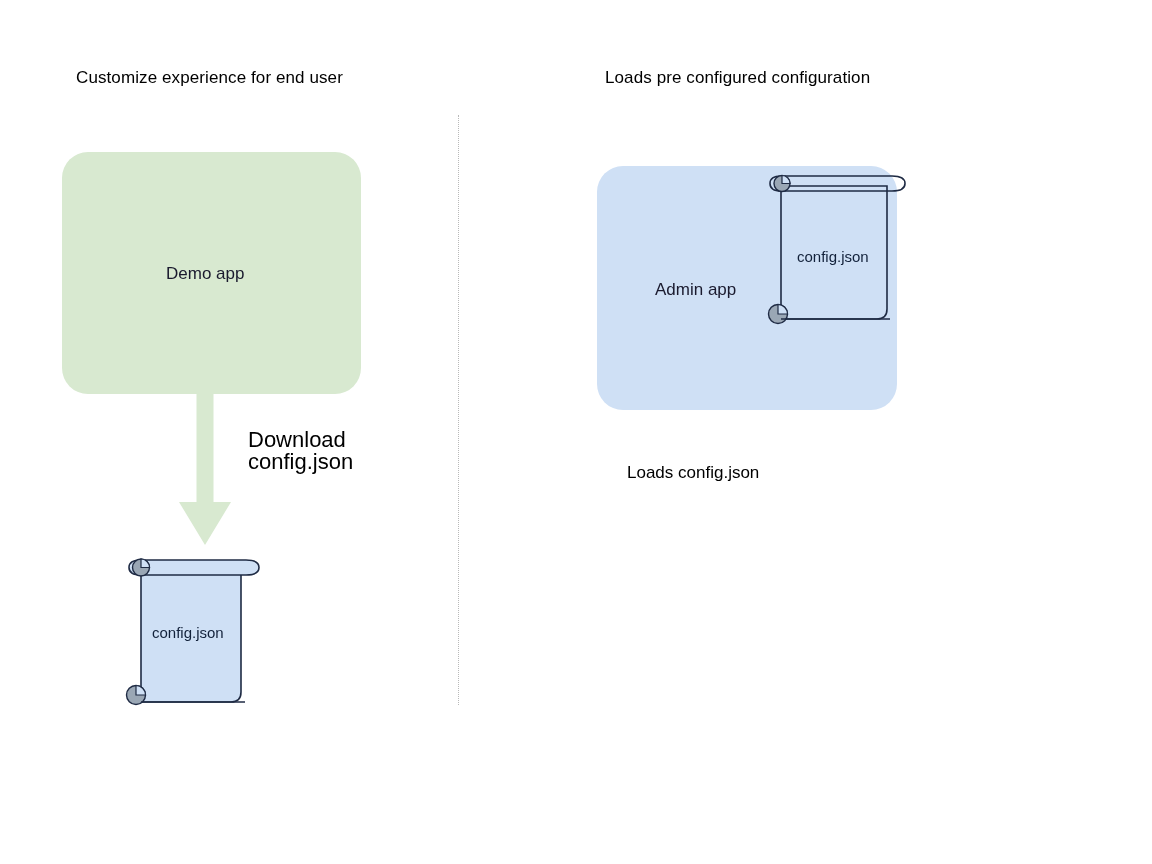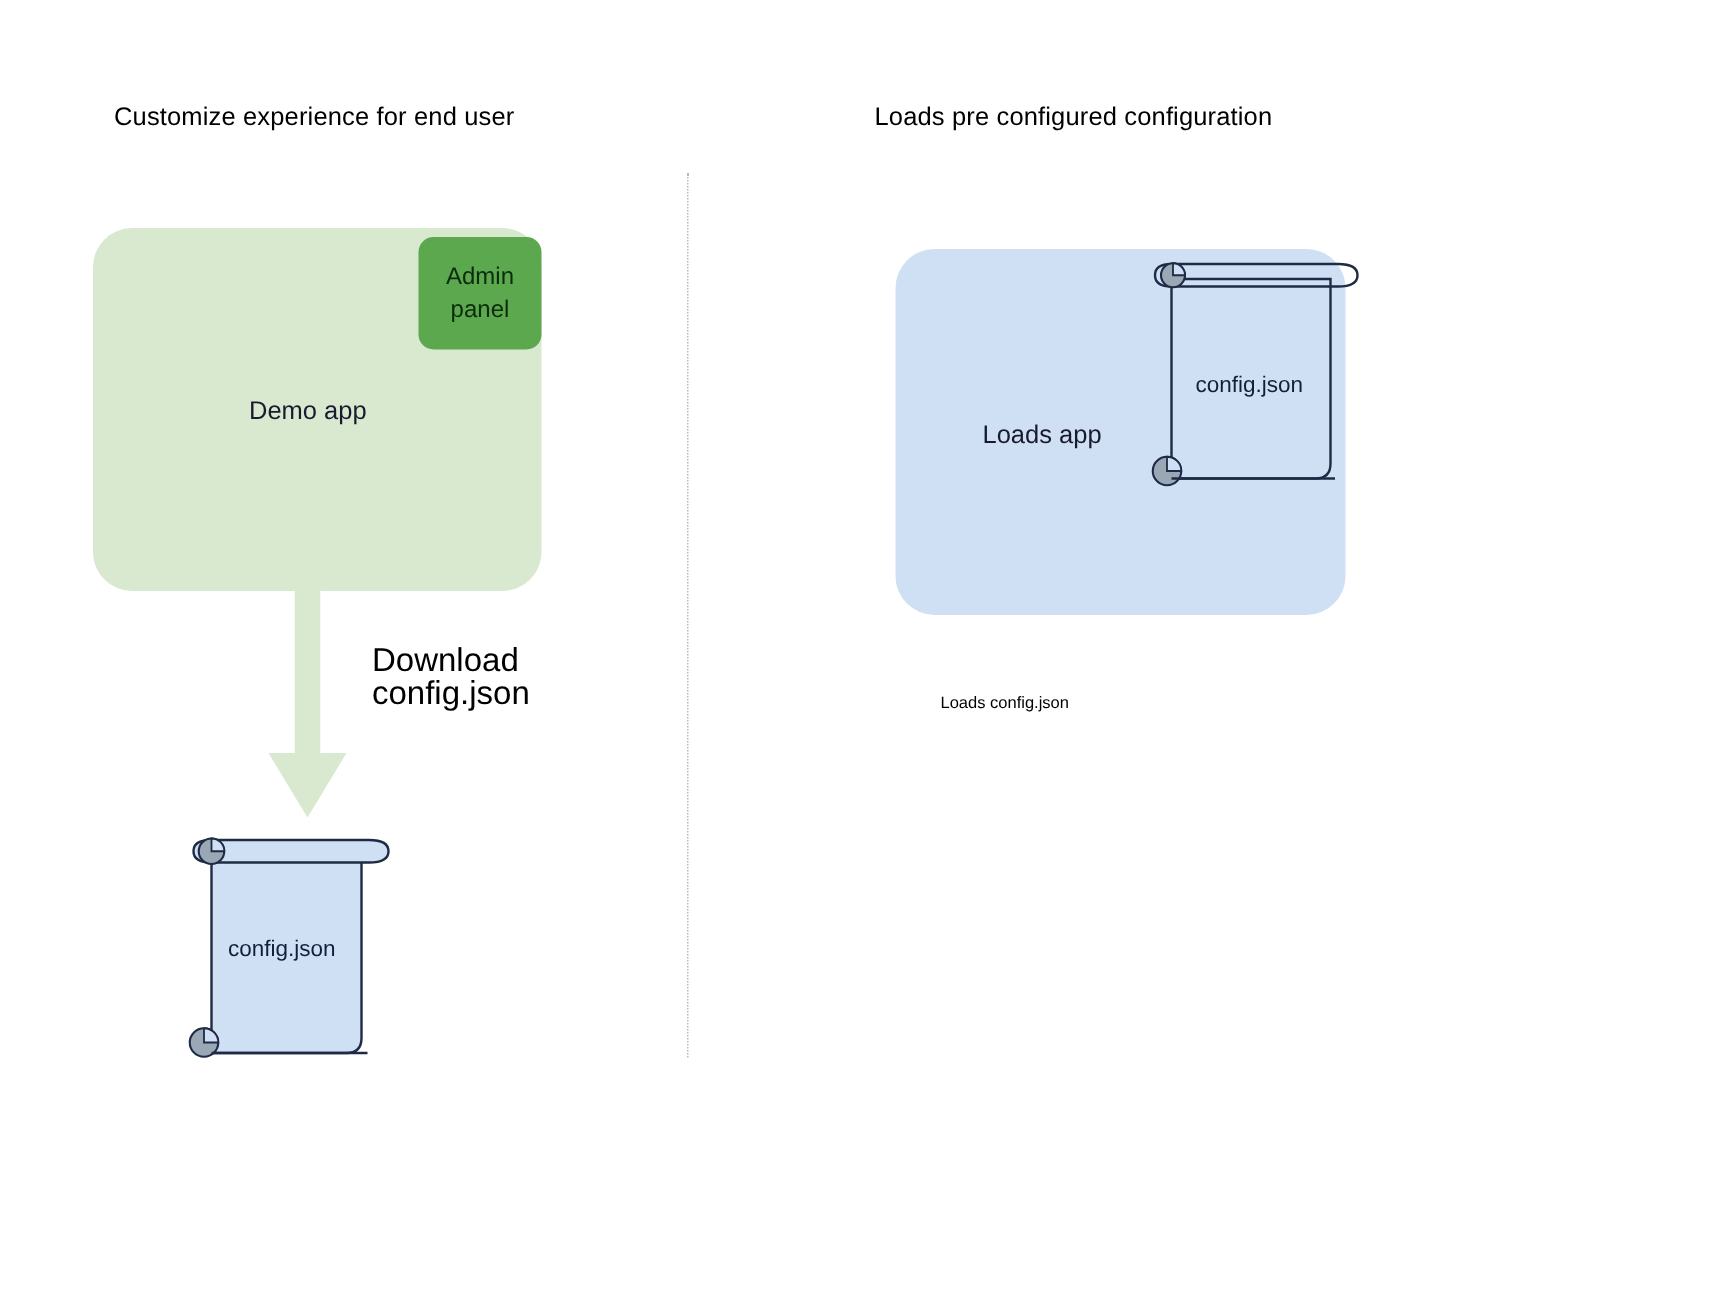--- a/index.html
+++ b/index.html
@@ -23,21 +23,21 @@
     margin-top: 20px;
   }
   .heading {
     position: absolute;
     font-size: 17px;
     color: #000000;
     white-space: nowrap;
     letter-spacing: 0.1px;
   }
   #heading-left  { left: 76px;  top: 48px; }
-  #heading-right { left: 583px; top: 48px; text-align: right; }
+  #heading-right { left: 605px; top: 48px; text-align: right; }
 
   .divider {
     position: absolute;
     left: 458px;
     top: 95px;
     width: 0;
     height: 590px;
     border-left: 1.5px dotted #b9b9b9;
   }
 
@@ -106,21 +106,21 @@
     line-height: 22px;
     color: #000000;
     white-space: pre-line;
   }
   #download-label { left: 248px; top: 409px; }
 
   #loads-label {
     position: absolute;
     left: 627px;
     top: 443px;
-    font-size: 11px;
+    font-size: 17px;
     color: #000000;
     white-space: nowrap;
   }
 
   
   .scroll-shape {
     position: absolute;
   }
   .scroll-shape svg { display: block; overflow: visible; }
   #scroll-left  { left: 120px; top: 527px; }
@@ -143,24 +143,20 @@
   <div class="heading" id="heading-left">Customize experience for end user</div>
 
   <div class="heading" id="heading-right">Loads pre configured configuration</div>
 
   <div class="divider"></div>
 
   <div class="app-box" id="admin-app-box"></div>
 
   <div class="app-label" id="admin-app-label">Demo app</div>
 
-  <div id="admin-panel-box">
-    <span id="admin-panel-label">Admin
-panel</span>
-  </div>
 
   <div id="download-arrow">
     <svg width="54" height="152" viewBox="0 0 54 152">
       <path d="M18.5 0 L35.5 0 L35.5 108 L53 108 L27 151 L1 108 L18.5 108 Z" fill="#d8e9d0"></path>
     </svg>
   </div>
 
   <div class="arrow-label" id="download-label">Download
 config.json</div>
 
@@ -178,21 +174,21 @@
       <circle cx="16" cy="148" r="9.5" fill="#9aa7b5" stroke="#1f2b44" stroke-width="1.4"></circle>
       <path d="M16 148 L25.5 148 A9.5 9.5 0 0 0 16 138.5 Z" fill="#cfe0f5" stroke="#1f2b44" stroke-width="1.2"></path>
       <line x1="21" y1="155" x2="125" y2="155" stroke="#1f2b44" stroke-width="1.6"></line>
     </svg>
   </div>
 
   <div class="scroll-label" id="scroll-left-label">config.json</div>
 
   <div class="app-box" id="demo-app-box"></div>
 
-  <div class="app-label" id="demo-app-label">Loads app</div>
+  <div class="app-label" id="demo-app-label">Admin app</div>
 
   <div class="scroll-shape" id="scroll-right">
     <svg width="150" height="165" viewBox="0 0 150 165">
 
       <path d="M9 14 L115 14 L115 137 Q115 147 105 147 L9 147 Z" fill="none" stroke="#1f2b44" stroke-width="1.6"></path>
 
       <path d="M9 4 L120 4 Q133 4 133 11.5 Q133 19 120 19 L9 19
                Q-2 19 -2 11.5 Q-2 4 9 4 Z" fill="none" stroke="#1f2b44" stroke-width="1.6"></path>
 
       <circle cx="10" cy="11.5" r="8" fill="#9aa7b5" stroke="#1f2b44" stroke-width="1.4"></circle>

